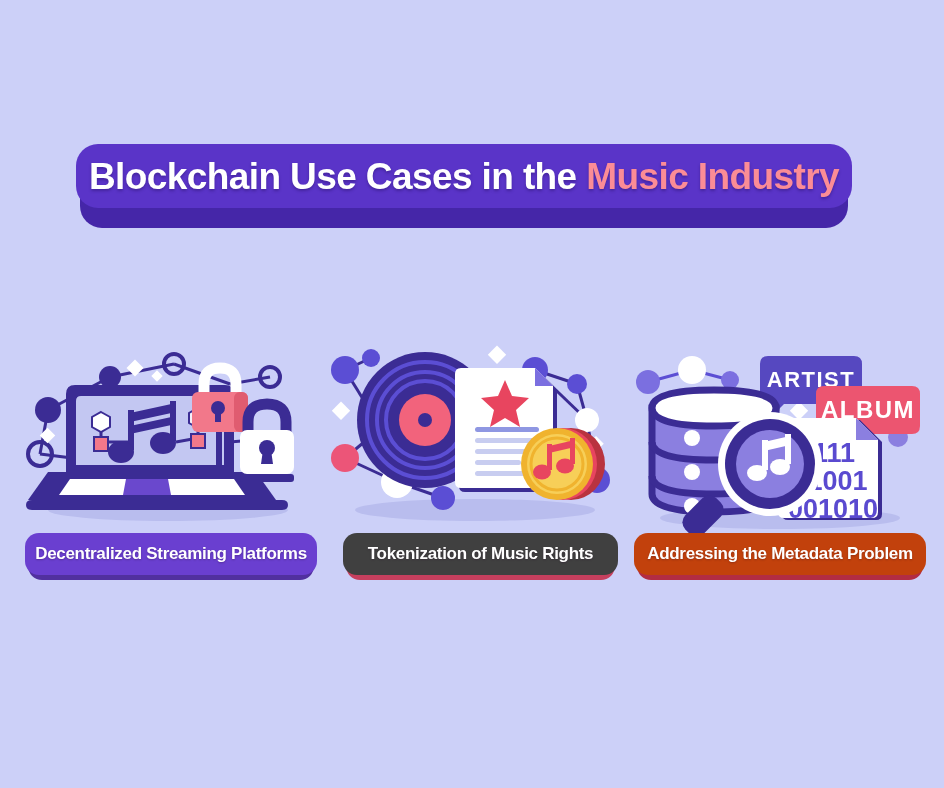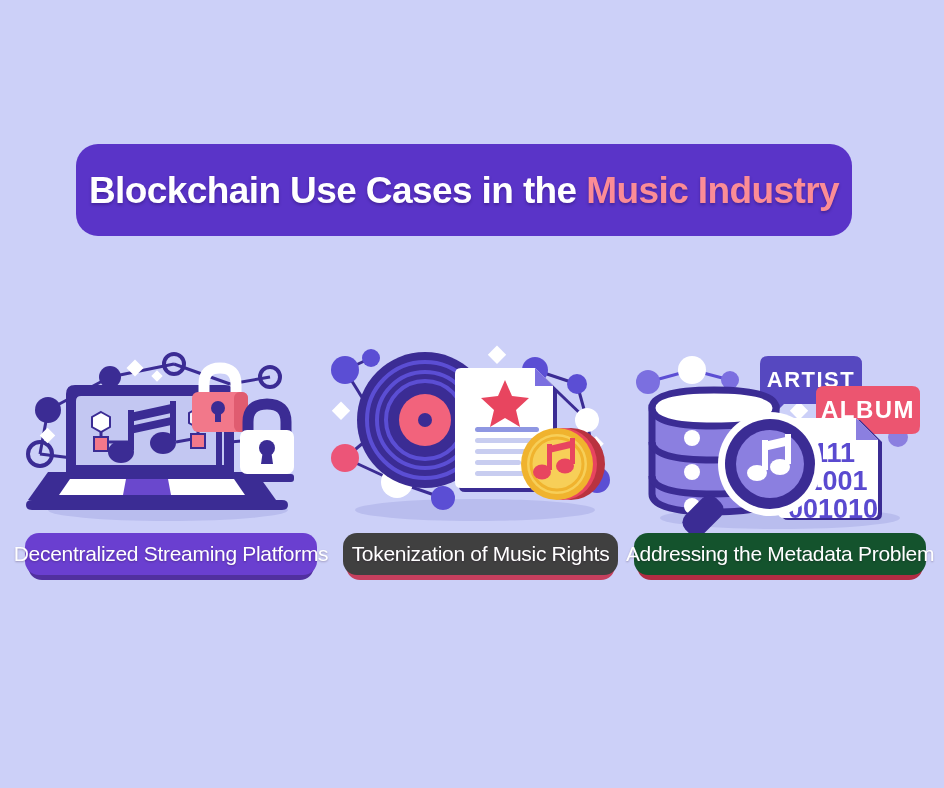--- a/index.html
+++ b/index.html
@@ -36,21 +36,21 @@
     width: 768px;
     height: 74px;
     background: #4526a8;
     border-radius: 22px;
   }
   .title-banner {
     position: absolute;
     left: 0px;
     top: 0px;
     width: 776px;
-    height: 92px;
+    height: 64px;
     background: #5a34c8;
     border-radius: 22px;
     display: flex;
     align-items: center;
     justify-content: center;
   }
   .title-text {
     font-size: 37px;
     font-weight: bold;
     letter-spacing: -0.6px;
@@ -100,22 +100,22 @@
     top: 0;
     right: 0;
     height: 42px;
     border-radius: 14px;
     display: flex;
     align-items: center;
     justify-content: center;
   }
   .pill-label {
     color: #ffffff;
-    font-size: 21px;
-    font-weight: normal;
+    font-size: 17px;
+    font-weight: bold;
     letter-spacing: -0.3px;
     white-space: nowrap;
     text-shadow: 0 1px 2px rgba(40,10,40,0.3);
   }
   #pill-wrap-1 { left: 7px; width: 292px; }
   #pill-wrap-2 { left: 18px; width: 275px; }
   #pill-wrap-3 { left: 4px; width: 292px; }
 
   #pill-1        { background: #6a3fd0; }
   #pill-1-shadow { background: #51309f; }
@@ -359,19 +359,19 @@
             <rect x="155" y="92" width="6" height="30"></rect>
             <ellipse cx="127" cy="131" rx="10" ry="8"></ellipse>
             <ellipse cx="150" cy="125" rx="10" ry="8"></ellipse>
           </g>
         </g>
       </svg>
     </div>
 
     <div class="pill-wrap" id="pill-wrap-3">
       <div class="pill-shadow" id="pill-3-shadow" style="background: rgb(178, 44, 67);"></div>
-      <div class="pill" id="pill-3" style="background: #14532d; text-align: center;">
+      <div class="pill" id="pill-3" style="background: #c2410c; text-align: center;">
         <span class="pill-label">Addressing the Metadata Problem</span>
       </div>
     </div>
   </div>
 
 </div>
 
 </body></html>

